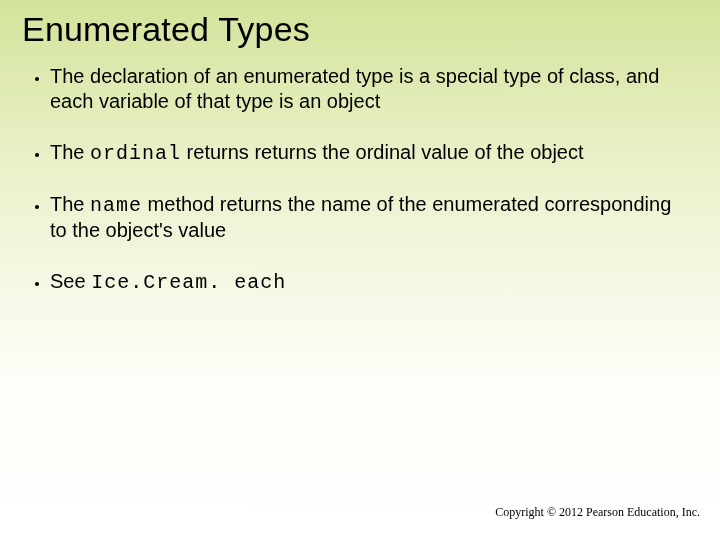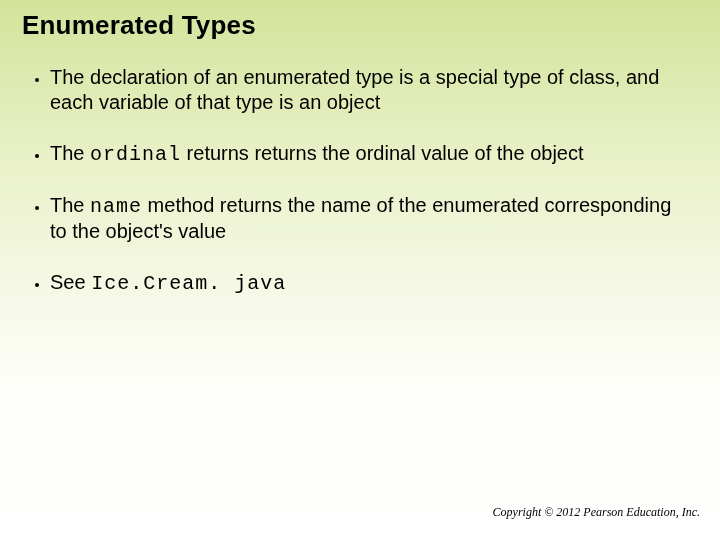--- a/index.html
+++ b/index.html
@@ -12,24 +12,24 @@
   }
   .slide {
     width: 720px;
     height: 540px;
     box-sizing: border-box;
     background: linear-gradient(to bottom, #d3e39a 0%, #e9f1c9 30%, #fdfef8 70%, #ffffff 100%);
     position: relative;
     padding: 10px 22px 0 22px;
   }
   .title {
-    font-size: 26px;
+    font-size: 34px;
     color: #000;
-    margin: 0 0 24px 0;
-    font-weight: bold;
+    margin: 0 0 15px 0;
+    font-weight: normal;
     letter-spacing: 0.2px;
   }
   ul.bullets {
     list-style: disc;
     margin: 0;
     padding: 0 10px 0 28px;
   }
   ul.bullets > li {
     font-size: 20px;
     line-height: 1.25;
@@ -44,39 +44,38 @@
     font-family: "Courier New", Courier, monospace;
     letter-spacing: 1px;
   }
   .footer {
     position: absolute;
     bottom: 20px;
     right: 20px;
     font-family: "Times New Roman", Times, serif;
     font-size: 12px;
     color: #000;
-    font-style: italic;
   }
 </style>
 </head>
 <body>
 
 <div class="slide">
   <h1 class="title">Enumerated Types</h1>
 
   <ul class="bullets">
     <li>The declaration of an enumerated type is a special type of class, and each variable of that type is an object</li>
 
     <li>
       <span>The </span><span class="mono">ordinal</span><span> returns returns the ordinal value of the object</span>
     </li>
 
     <li>
       <span>The </span><span class="mono">name</span><span> method returns the name of the enumerated corresponding to the object's value</span>
     </li>
 
     <li>
-      <span>See </span><span class="mono">Ice.Cream. java</span>
+      <span>See </span><span class="mono">Ice.Cream. each</span>
     </li>
   </ul>
 
   <div class="footer">Copyright © 2012 Pearson Education, Inc.</div>
 </div>
 
 </body></html>

